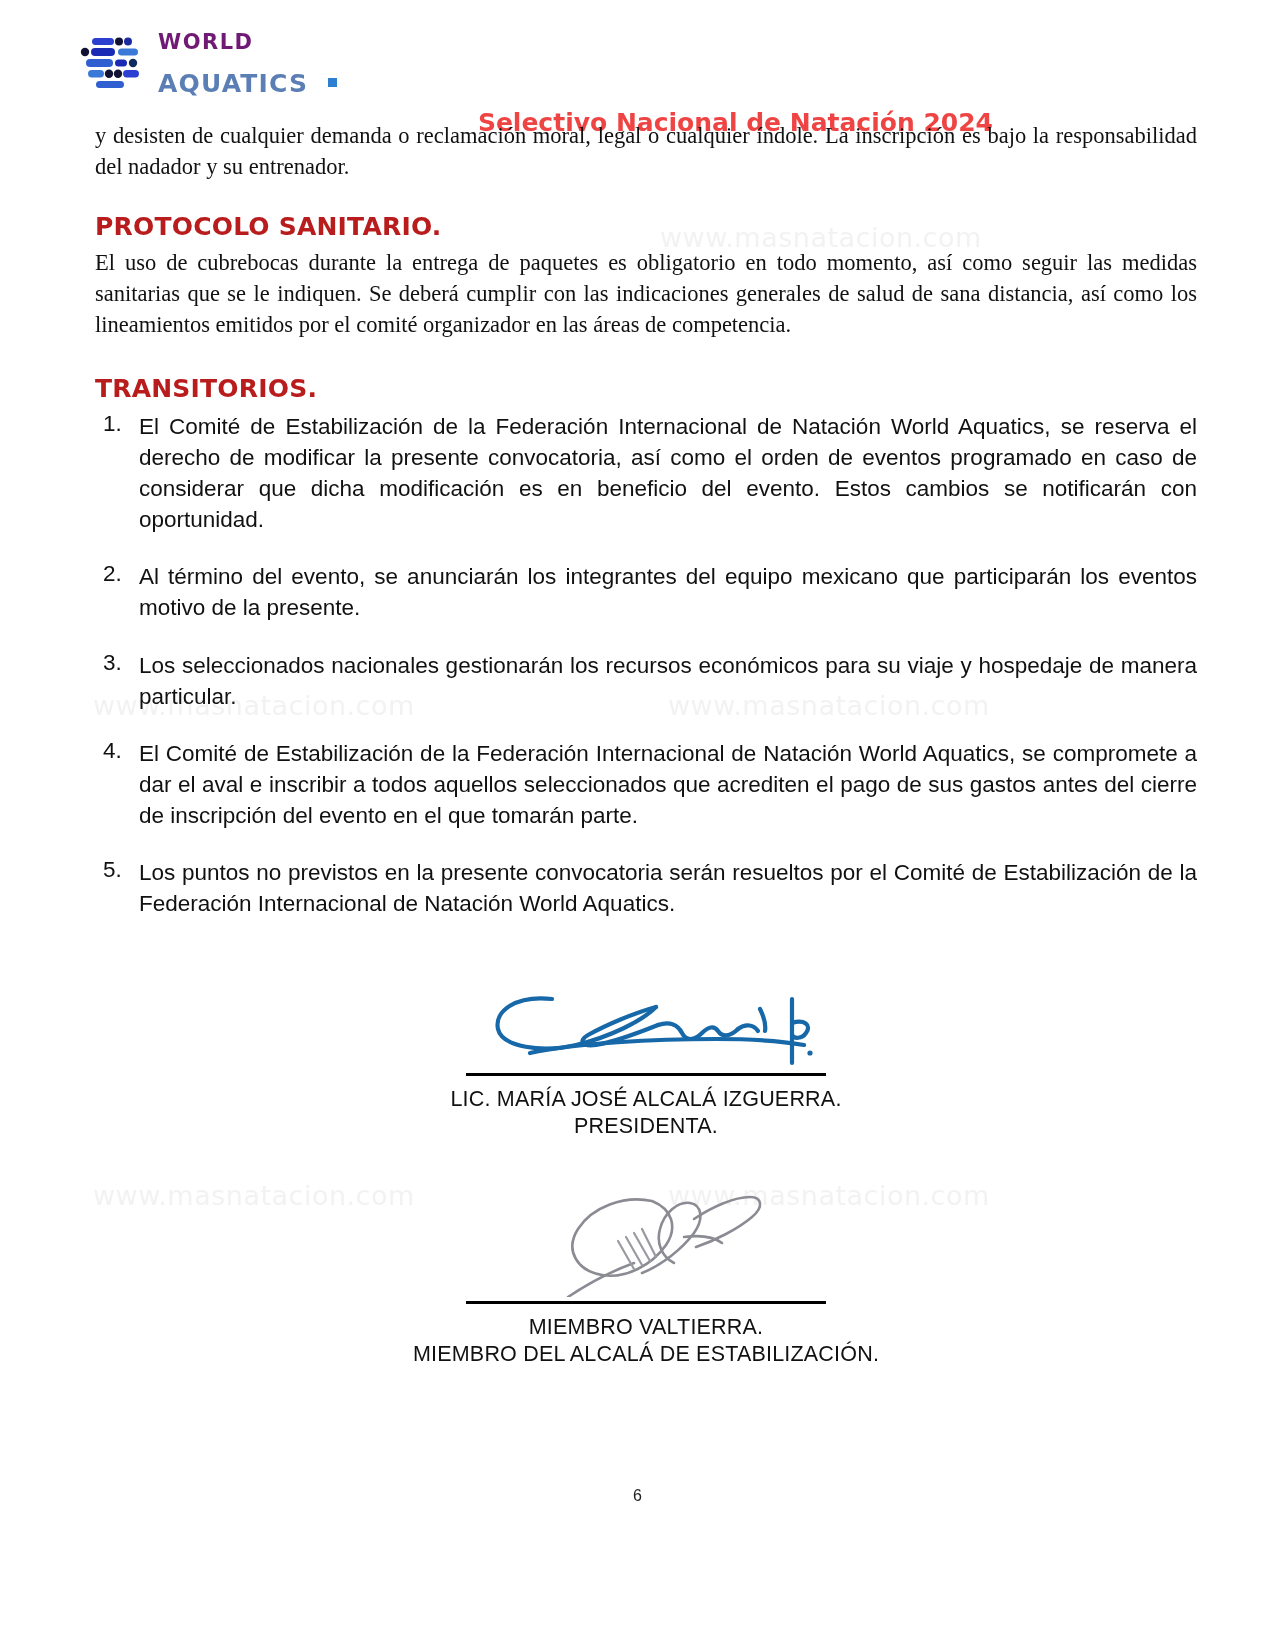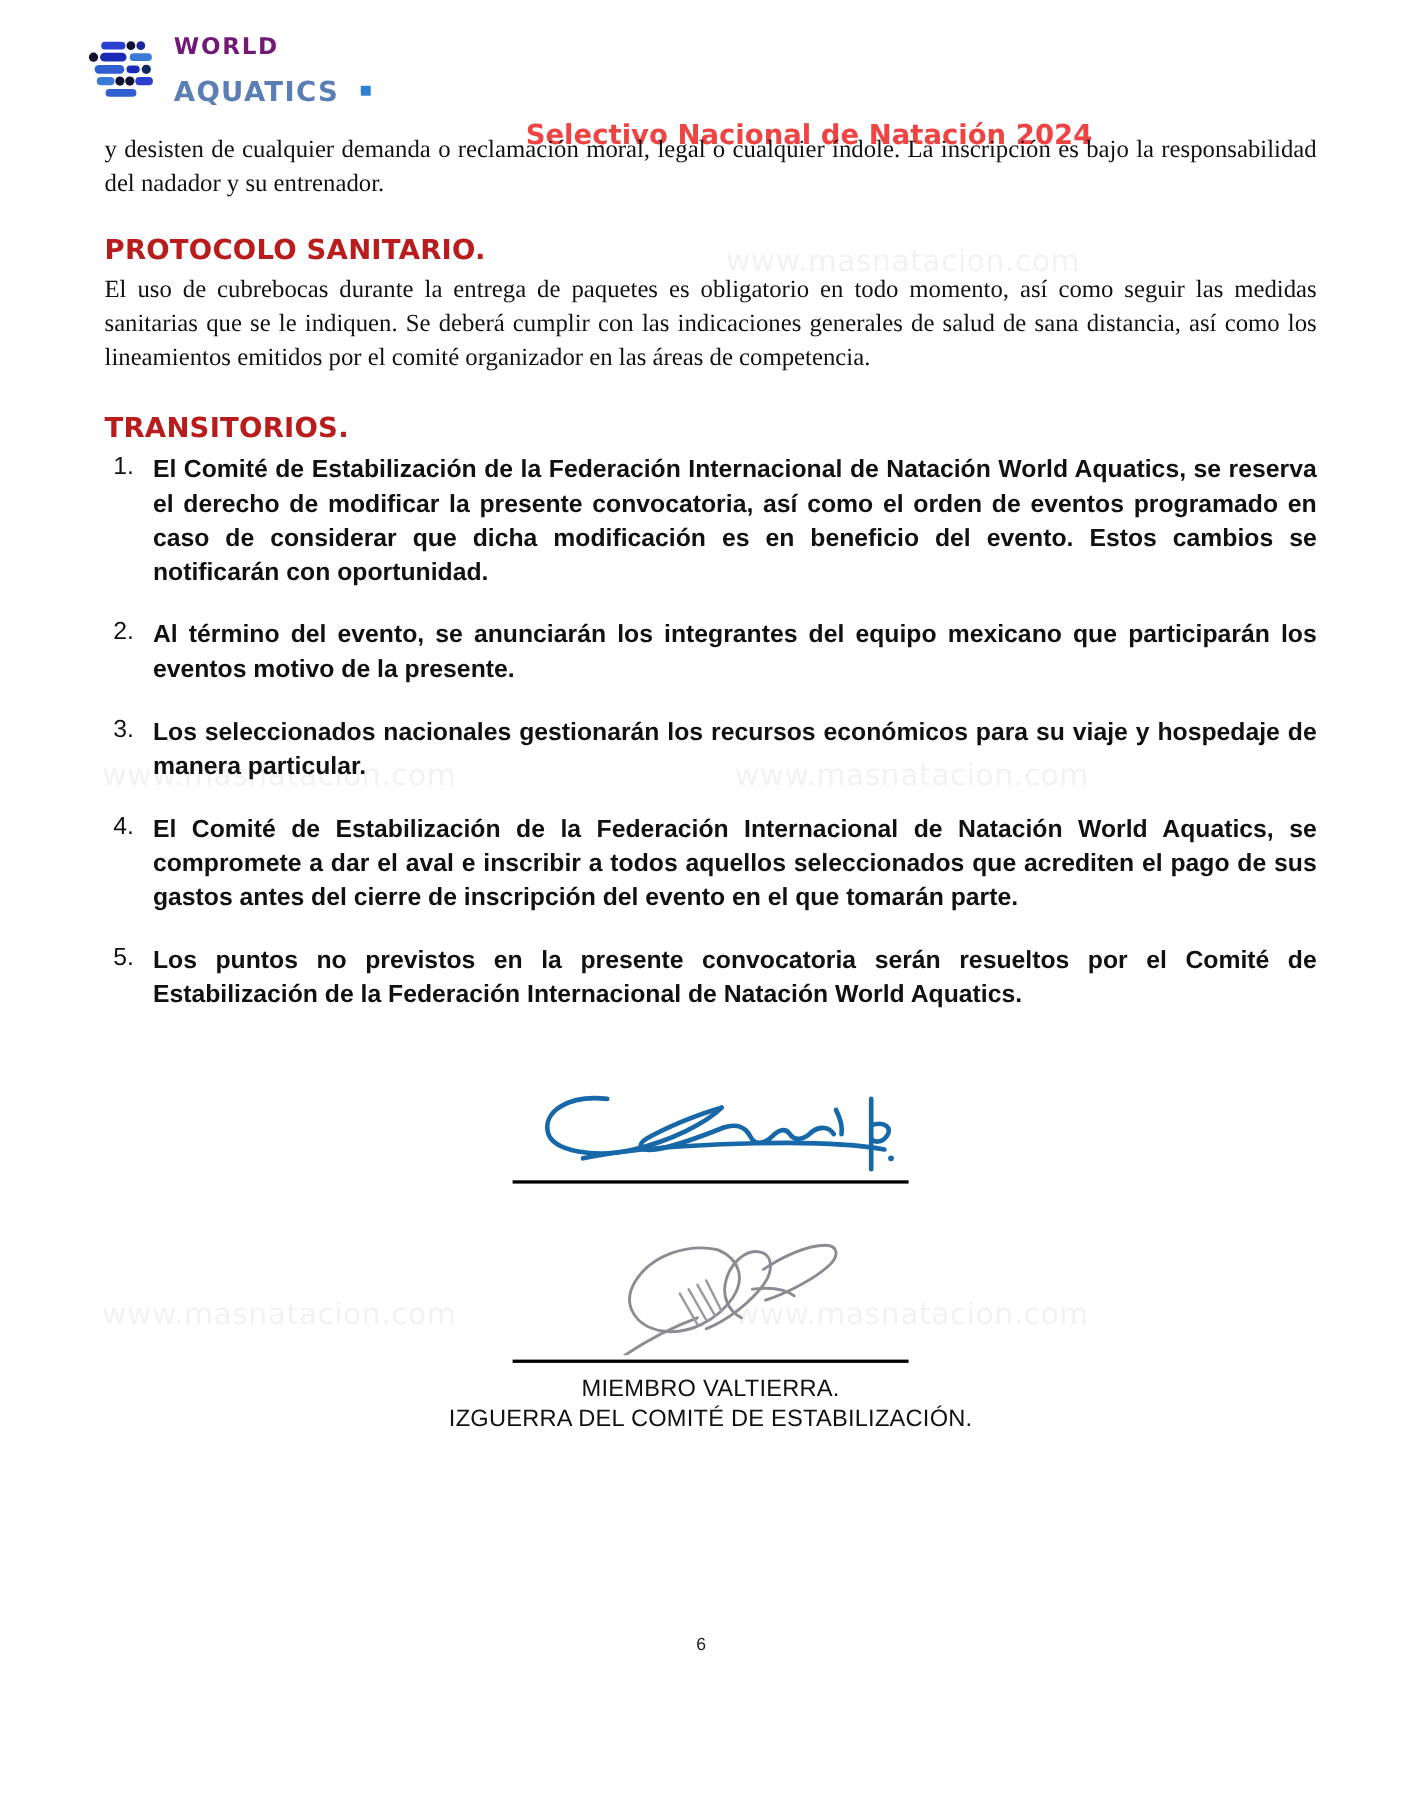--- a/index.html
+++ b/index.html
@@ -149,21 +149,20 @@
     font-size: 22.5px;
     color: #111111;
   }
   ol.numbered > li p {
     font-family: "Liberation Sans", sans-serif;
     font-size: 22.5px;
     line-height: 1.38;
     text-align: justify;
     margin: 0;
     color: #111111;
-    font-weight: bold;
   }
 
   
   .sign-area {
     position: relative;
     z-index: 2;
     margin-top: 54px;
     text-align: center;
   }
   .atentamente {
@@ -298,20 +297,24 @@
               <path d="M282 56 C 290 50, 298 52, 302 58"></path>
               <path d="M304 36 C 308 44, 310 52, 309 58"></path>
               <path d="M336 26 L 336 90"></path>
               <path d="M336 50 C 348 46, 356 52, 350 60 C 346 66, 338 66, 336 62"></path>
               <path d="M74 80 C 120 70, 200 66, 260 66 C 300 66, 326 68, 348 72"></path>
             </g>
             <circle cx="354" cy="80" r="2.6" fill="#1668a8"></circle>
           </svg>
         </div>
         <div class="sign-rule"></div>
+        <div class="sign-name">
+          <div>LIC. MARÍA JOSÉ ALCALÁ IZGUERRA.</div>
+          <div>PRESIDENTA.</div>
+        </div>
       </div>
 
       <div class="sign-block">
         <div class="sig-svg-wrap second">
           <svg width="380" height="118" viewBox="0 0 380 118" xmlns="http://www.w3.org/2000/svg">
             <g fill="none" stroke="#8b8b93" stroke-width="2.6" stroke-linecap="round" stroke-linejoin="round">
               <path d="M196 22 C 168 16, 136 28, 122 50 C 108 72, 122 92, 146 96 C 170 100, 196 86, 210 66 C 222 48, 216 30, 196 22 Z"></path>
               <path d="M186 94 C 206 86, 226 70, 238 54 C 248 40, 246 26, 234 24 C 222 22, 208 34, 204 50 C 200 64, 206 78, 218 84"></path>
               <path d="M238 40 C 256 28, 278 18, 294 18 C 306 18, 308 28, 296 38 C 282 50, 258 62, 240 68"></path>
               <path d="M228 58 C 244 56, 258 58, 266 64"></path>
@@ -321,21 +324,21 @@
               <path d="M162 62 L 178 90"></path>
               <path d="M170 58 L 186 86"></path>
               <path d="M178 54 L 194 82"></path>
               <path d="M186 50 L 200 78"></path>
             </g>
           </svg>
         </div>
         <div class="sign-rule"></div>
         <div class="sign-name">
           <div>MIEMBRO VALTIERRA.</div>
-          <div>IZGUERRA DEL COMITÉ DE ESTABILIZACIÓN.</div>
+          <div>MIEMBRO DEL ALCALÁ DE ESTABILIZACIÓN.</div>
         </div>
       </div>
 
     </div>
   </div>
 
   <div class="page-number">6</div>
 </div>
 
 </body></html>

